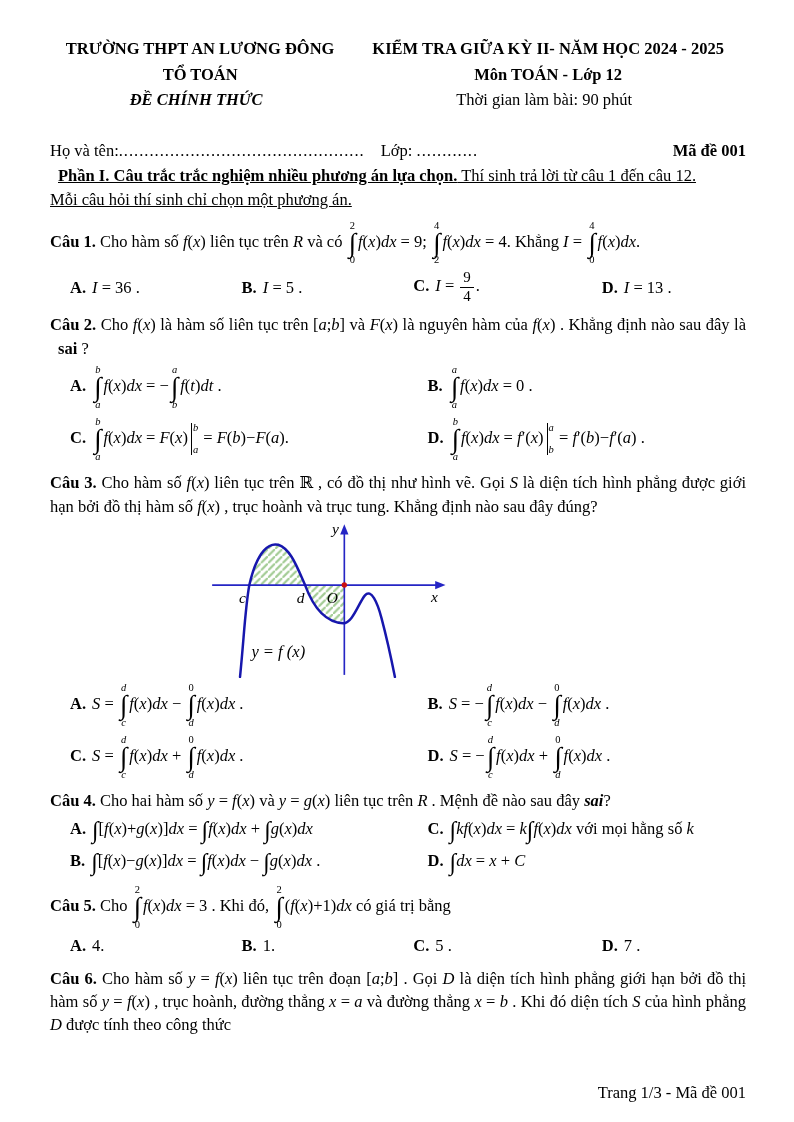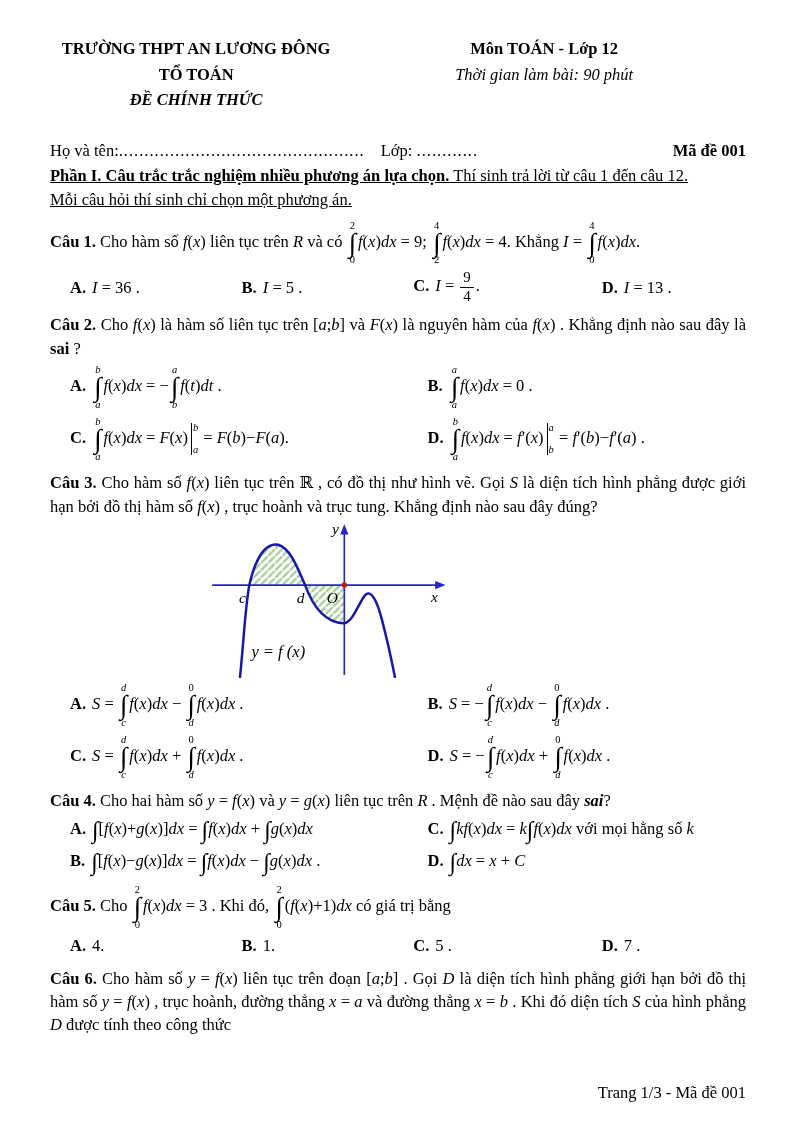--- a/index.html
+++ b/index.html
@@ -7,23 +7,23 @@
     width:794px;height:1122px;overflow:hidden;box-sizing:border-box;
     padding:36px 48px 10px 50px;
     font-family:"Liberation Serif","DejaVu Serif",serif;
     font-size:16.5px;color:#000;line-height:1.42;
   }
   
   .hdr{display:flex;}
   .hdr-left{width:42%;text-align:center;}
   .hdr-right{width:58%;text-align:center;}
   .hdr div{line-height:1.55;}
-  .b{font-weight:bold;}
+  .b{font-weight:bold;margin-left:8px;}
   .bi{font-weight:bold;font-style:italic;}
-  .it{font-style:italic;}
+  .it{}
   
   .stud{display:flex;align-items:flex-end;margin-top:26px;}
   .stud .dots{letter-spacing:1px;}
   .stud .lop{margin-left:16px;}
   .stud .code{margin-left:auto;font-weight:bold;}
   
   .part{margin-top:2px;text-align:justify;text-decoration:underline;}
   
   .q{margin-top:9px;}
   .q-stem{text-align:justify;}
@@ -53,20 +53,21 @@
 </head>
 <body>
 
 <div class="hdr">
   <div class="hdr-left">
     <div class="b">TRƯỜNG THPT AN LƯƠNG ĐÔNG</div>
     <div class="b">TỔ TOÁN</div>
     <div class="bi">ĐỀ CHÍNH THỨC</div>
   </div>
   <div class="hdr-right">
+    <div class="b">KIỂM TRA GIỮA KỲ II- NĂM HỌC 2024 - 2025</div>
     <div class="b">Môn TOÁN - Lớp 12</div>
     <div class="it">Thời gian làm bài: 90 phút</div>
   </div>
 </div>
 
 <div class="stud">
   <span>Họ và tên:</span>
   <span class="dots">................................................</span>
   <span class="lop">Lớp:</span>&nbsp;
   <span class="dots">............</span>

